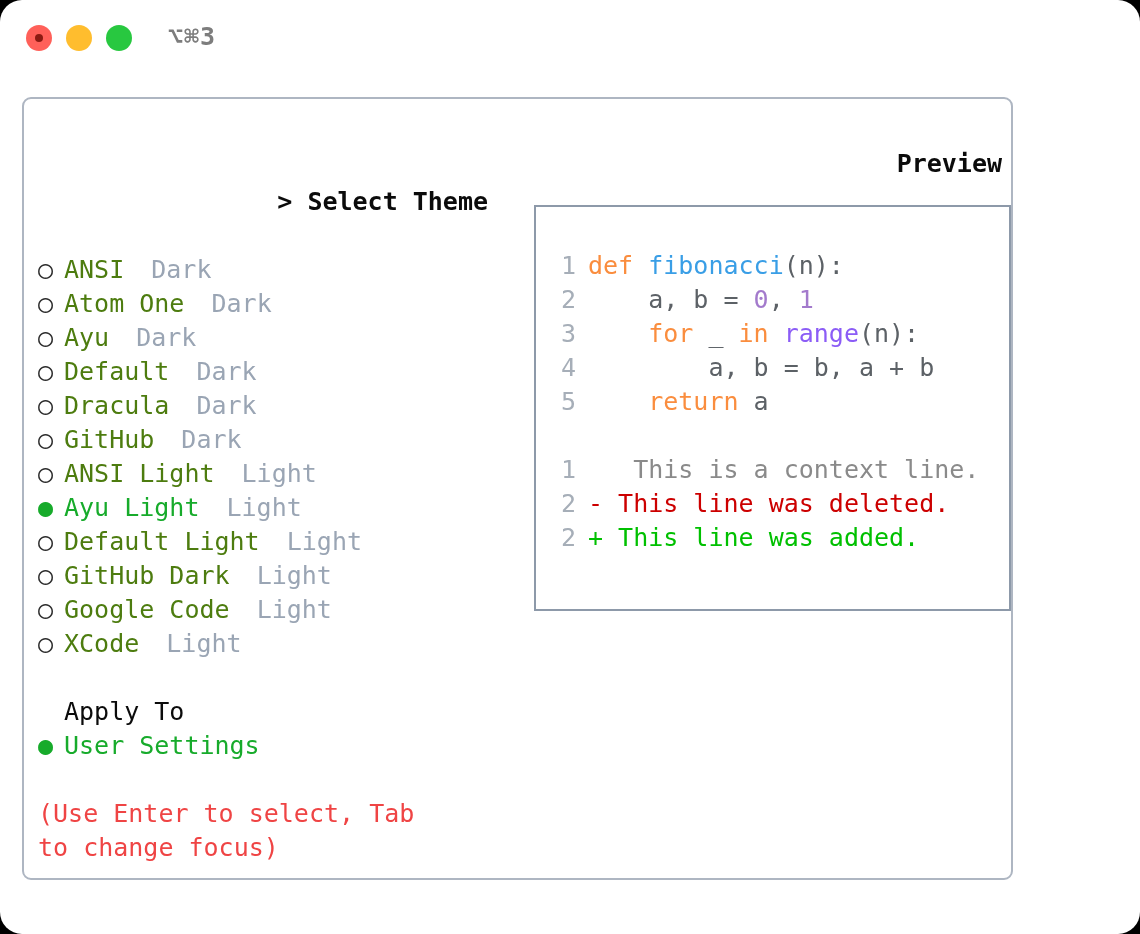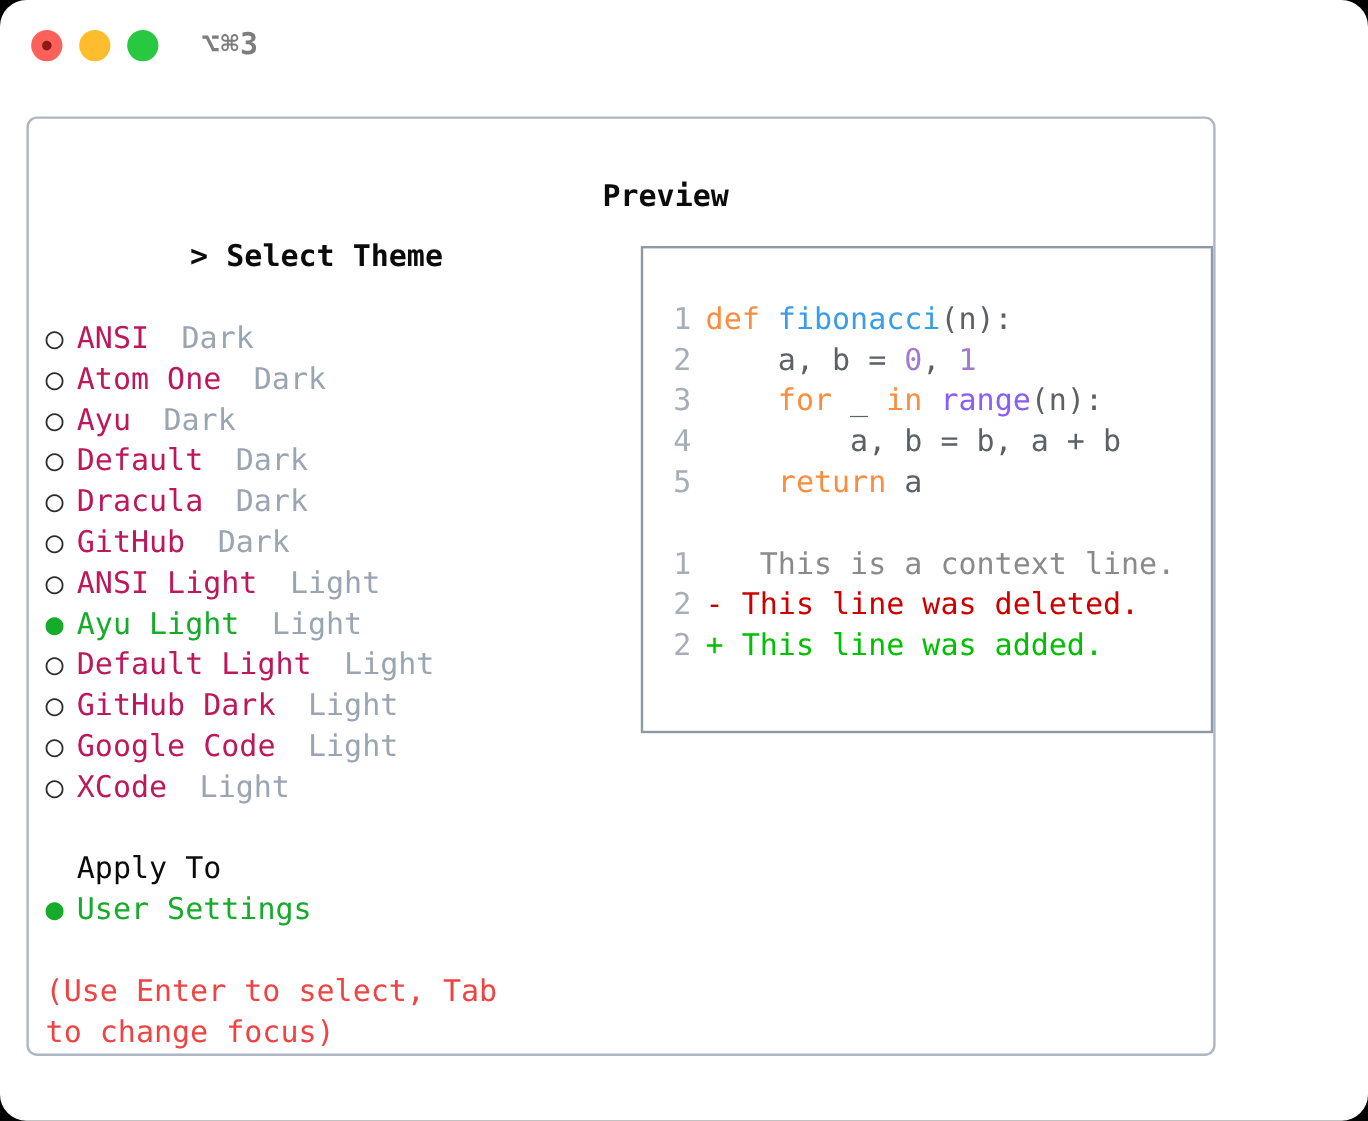--- a/index.html
+++ b/index.html
@@ -79,54 +79,55 @@
     border: 2px solid #aeb6c2;
     border-radius: 9px;
     box-sizing: border-box;
     background: #ffffff;
   }
 
   
   .col-left {
     position: absolute;
     left: 14px;
-    top: 64px;
+    top: 52px;
     width: 450px;
   }
   .col-right {
     position: absolute;
     left: 478px;
     top: 48px;
     width: 500px;
   }
 
   .heading {
     font-size: 25px;
     font-weight: bold;
     color: #0b0b0b;
     line-height: 34px;
     white-space: pre;
+    text-align: right;
   }
   .heading .caret { display: inline; }
 
   
   .opt {
     font-size: 25px;
     line-height: 34px;
     color: #2c2c2c;
     white-space: pre;
   }
   .marker {
     display: inline-block;
     width: 26px;
     color: #2c2c2c;
   }
   .opt.selected .marker { color: #17ab2b; }
   .opt.selected .label  { color: #17ab2b; }
-  .label  { color: #be185d; }
+  .label  { color: #4d7c0f; }
   .suffix { color: #9aa5b4; margin-left: 12px; }
 
   .section-heading {
     font-size: 25px;
     line-height: 34px;
     color: #0b0b0b;
     white-space: pre;
     padding-left: 26px;
   }
 

